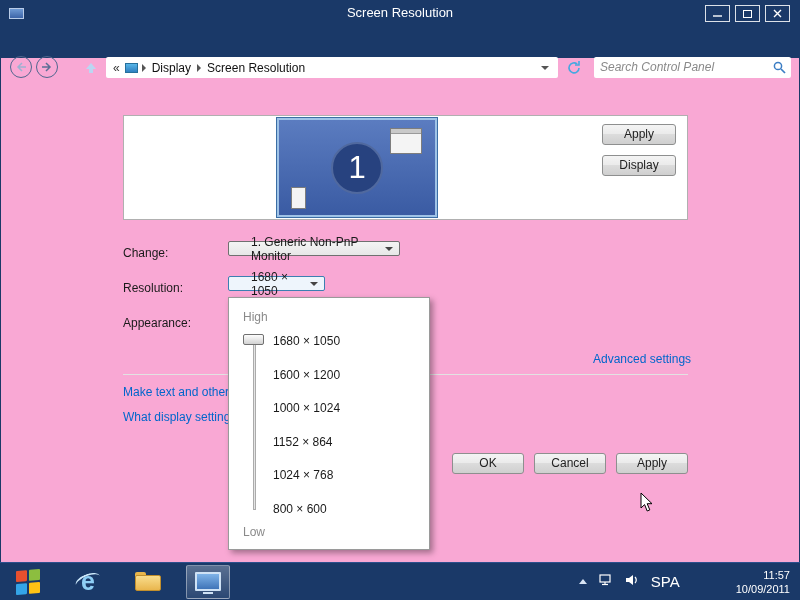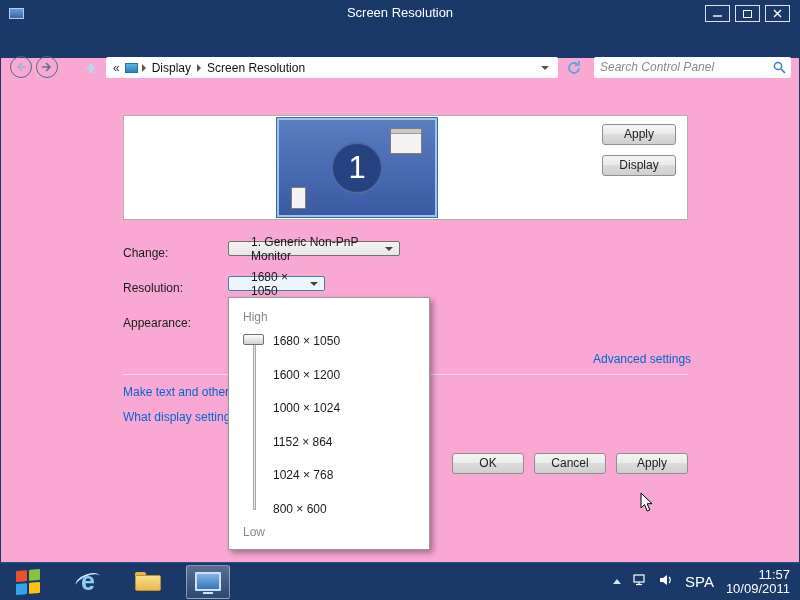--- a/index.html
+++ b/index.html
@@ -106,21 +106,21 @@
   .folder-body { position:absolute; left:0; top:3px; width:26px; height:16px;
                  background:linear-gradient(#f9dd8d,#e9b64e); border:1px solid #c28f2c;
                  border-radius:2px; }
   .disp-icon { width:26px; height:19px; border:2px solid #cfe2f5; border-radius:1px;
                background:linear-gradient(#7fb3e8,#3f74b8); }
   .disp-stand { position:absolute; bottom:4px; width:10px; height:2px; background:#cfe2f5; }
   .tray { margin-left:auto; display:flex; align-items:center; gap:12px; padding-right:10px; }
   .tray-up { width:0; height:0; border-bottom:5px solid #d8e4f5; border-left:4px solid transparent;
              border-right:4px solid transparent; }
   .tray-lang { color:#fff; font-size:15px; }
-  .clock { text-align:right; color:#fff; font-size:13px; line-height:14px; }
+  .clock { text-align:right; color:#fff; font-size:11px; line-height:14px;margin-left:44px; }
 
   .cursor { position:absolute; left:640px; top:492px; z-index:50; }
 </style>
 </head>
 <body>
 
 <div class="window">
 
   <div class="titlebar">
     <div class="app-icon"></div>

